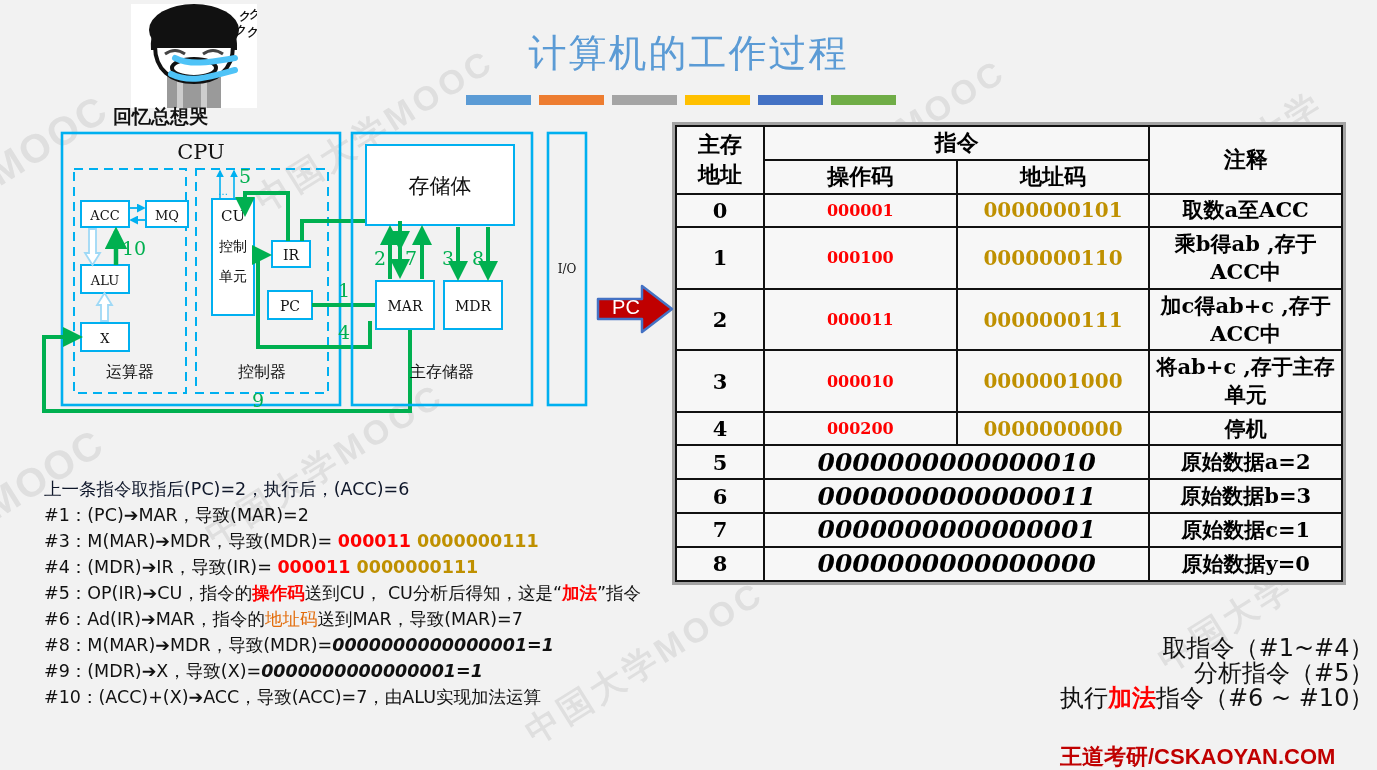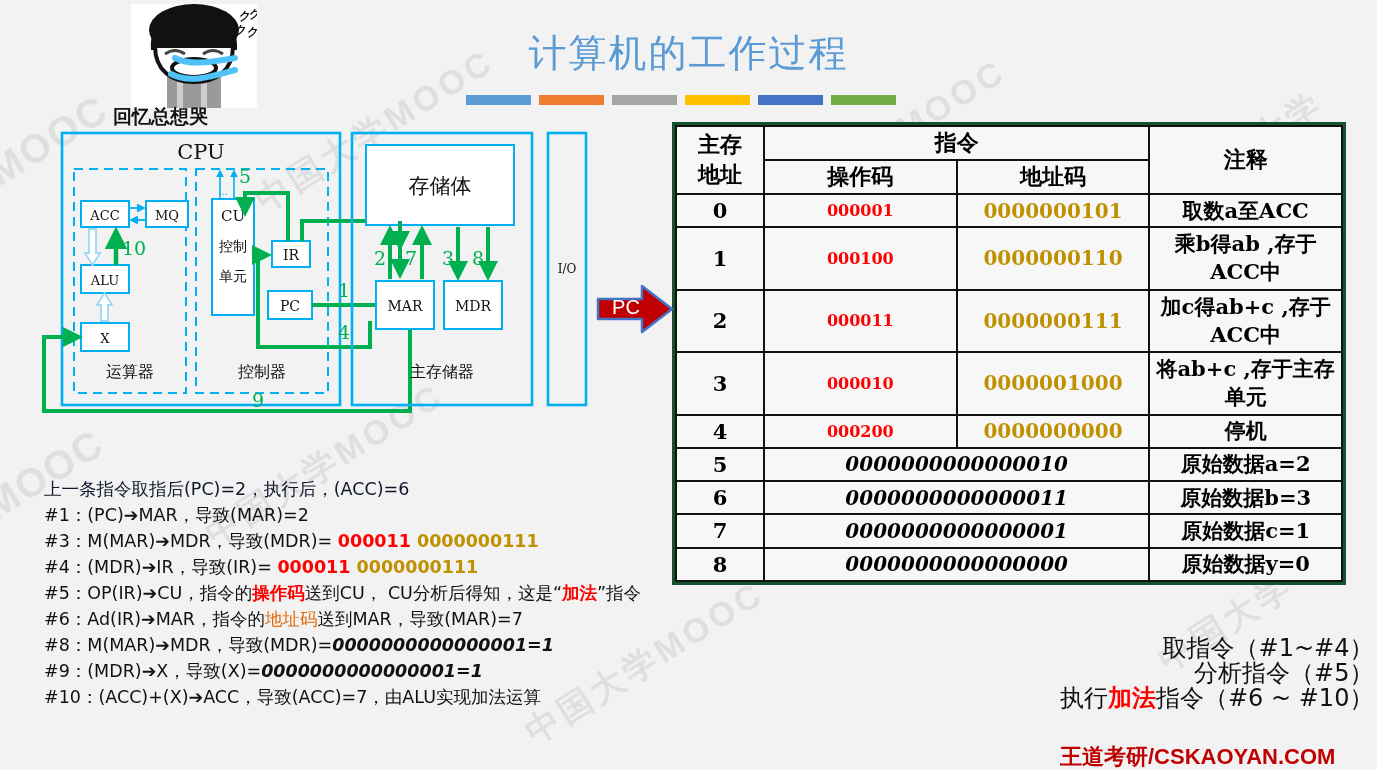--- a/index.html
+++ b/index.html
@@ -47,31 +47,31 @@
            font-size:17.5px; color:#111; font-family:"DejaVu Sans",sans-serif; }
   #steps .line { white-space:nowrap; margin-bottom:4px; line-height:22px; }
   #steps .line.first { color:#3a3a3a; }
   .red { color:#ff0000; font-weight:bold; }
   .gold { color:#bf9000; font-weight:bold; }
   .orange { color:#e36c0a; }
   .bin { font-style:italic; font-weight:bold; }
 
   
   #mem-table { position:absolute; left:672px; top:122px; width:674px; height:463px; z-index:2;
-     border:3px solid #14532d; background:#f7f7f7; border-collapse:collapse; }
+     border:3px solid #a3a3a3; background:#f7f7f7; border-collapse:collapse; }
   #mem-table table { width:100%; height:100%; border-collapse:collapse; table-layout:fixed; }
   #mem-table th, #mem-table td { border:2px solid #111; text-align:center; font-family:"DejaVu Serif",serif; }
   #mem-table th { font-size:22px; font-weight:bold; color:#000; }
   .col-addr { width:88px; }
   .col-op   { width:135px; }
   .col-ad   { width:180px; }
   .addr-cell { font-size:21px; font-weight:bold; font-family:"DejaVu Serif",serif; }
   .op-cell  { font-size:16px; font-weight:bold; color:#ff0000; font-family:"DejaVu Serif",serif; }
   .ad-cell  { font-size:20px; font-weight:bold; color:#bf9000; font-family:"DejaVu Serif",serif; }
-  .data-cell{ font-size:20px; font-weight:bold; font-style:italic; color:#000; font-family:"DejaVu Serif",serif; }
+  .data-cell{ font-size:25px; font-weight:bold; font-style:italic; color:#000; font-family:"DejaVu Serif",serif; }
   .note-cell{ font-size:21px; font-weight:bold; color:#000; font-family:"DejaVu Serif",serif; }
 
   
   #phases { position:absolute; left:1060px; top:636px; z-index:2;
             font-size:24px; line-height:25px; color:#111; font-family:"DejaVu Sans",sans-serif;text-align:right; }
   #brand { position:absolute; left:1060px; top:742px; z-index:3;
            font-size:22px; font-weight:bold; color:#c00000; font-family:"Liberation Sans",sans-serif; }
 </style>
 </head>
 <body>

